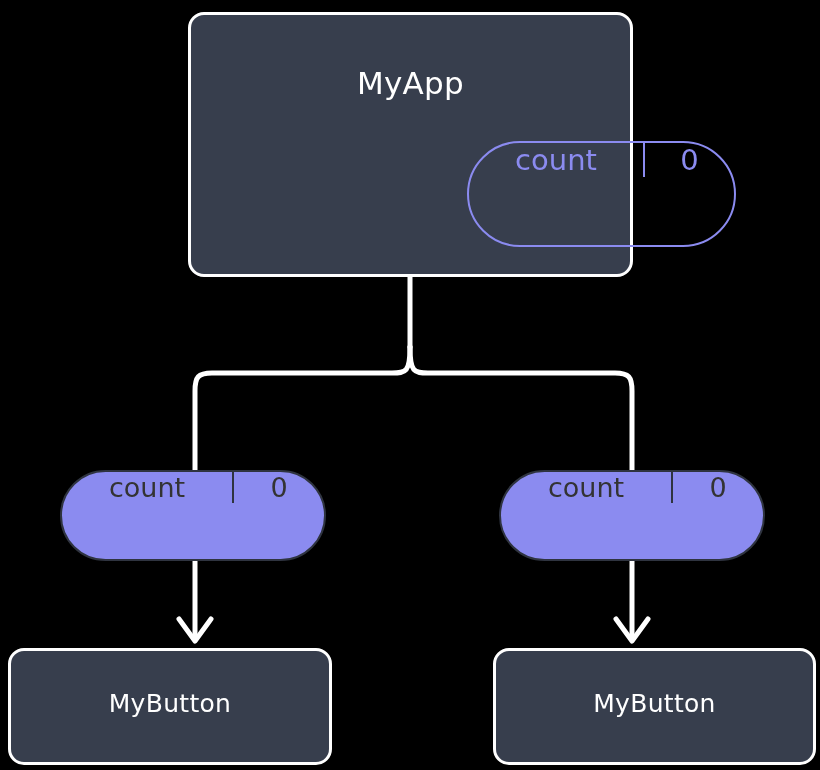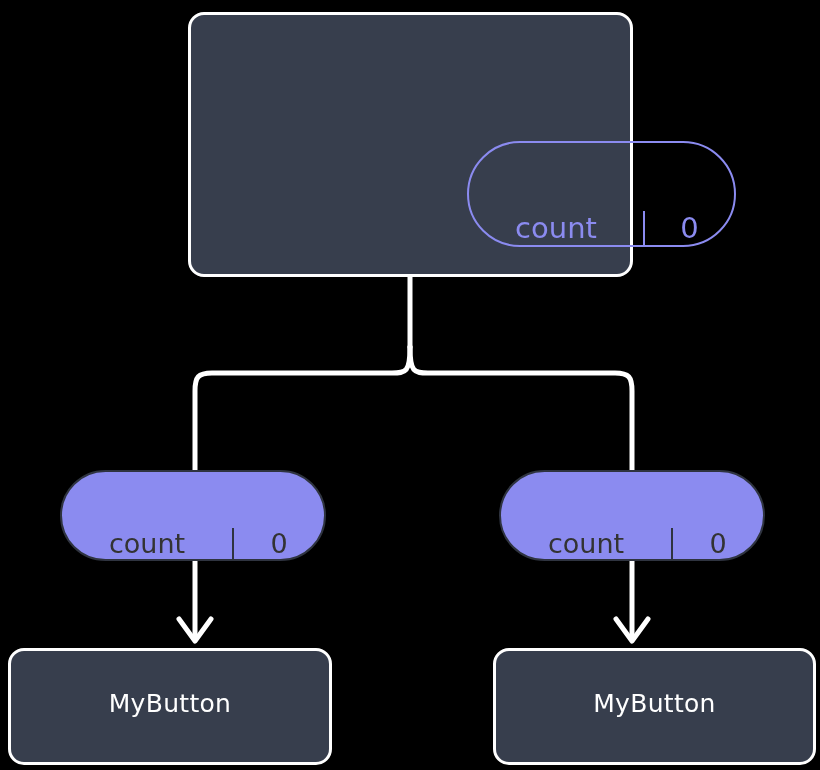--- a/index.html
+++ b/index.html
@@ -70,21 +70,21 @@
   }
   .btn-title {
     top: 38px;
     font-size: 25px;
   }
   
   .pill {
     position: absolute;
     box-sizing: border-box;
     display: flex;
-    align-items: flex-end;
+    align-items: flex-start;
     border-radius: 999px;
     overflow: hidden;
   }
   .pill-outline {
     background: transparent;
     border: 2px solid #8b8bf0;
   }
   .pill-filled {
     background: #8b8bf0;
     border: 2px solid #2f3440;
@@ -153,20 +153,21 @@
              L 632 470" fill="none" stroke="#ffffff" stroke-width="5" stroke-linecap="round" stroke-linejoin="round"></path>
 
     <path d="M 195 561 L 195 637" fill="none" stroke="#ffffff" stroke-width="5" stroke-linecap="butt"></path>
     <path d="M 179 619 L 195 641 L 211 619" fill="none" stroke="#ffffff" stroke-width="5" stroke-linecap="round" stroke-linejoin="round"></path>
 
     <path d="M 632 561 L 632 637" fill="none" stroke="#ffffff" stroke-width="5" stroke-linecap="butt"></path>
     <path d="M 616 619 L 632 641 L 648 619" fill="none" stroke="#ffffff" stroke-width="5" stroke-linecap="round" stroke-linejoin="round"></path>
   </svg>
 
   <div id="app-box" class="comp-box">
+    <div id="app-title" class="comp-title">MyApp</div>
 
     <div id="pill-app" class="pill pill-outline">
       <div class="pill-key">count</div>
       <div class="pill-val">0</div>
     </div>
   </div>
 
   <div id="pill-child-left" class="pill pill-filled pill-child">
     <div class="pill-key">count</div>
     <div class="pill-val">0</div>

